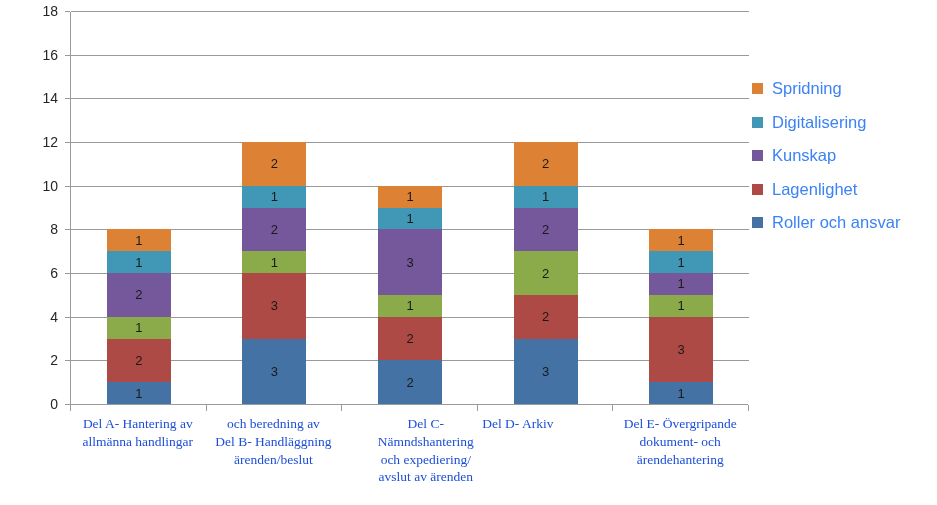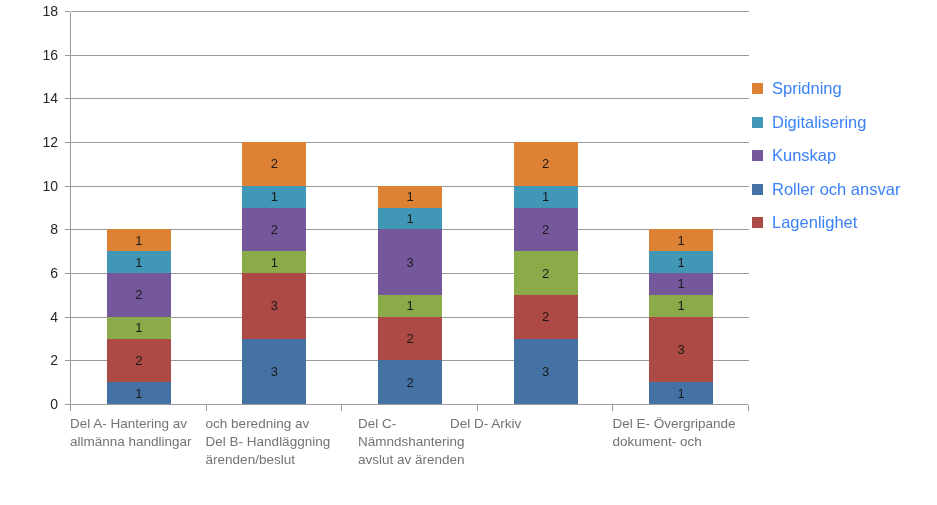--- a/index.html
+++ b/index.html
@@ -77,25 +77,25 @@
   .xtick-mark {
     position: absolute;
     top: 405px;
     width: 0;
     height: 6px;
     border-left: 1px solid #9a9a9a;
   }
   .xcat-label {
     position: absolute;
     top: 415px;
-    text-align: left;
+    text-align: center;
     font-size: 13.5px;
-    color: #737373;
+    color: #1d4ed8;
     line-height: 1.32;
-    font-family: Liberation Sans, sans-serif;
+    font-family: Liberation Serif, serif;
   }
 
   
   #legend {
     position: absolute;
     left: 752px;
     top: 72px;
     width: 185px;
   }
   .legend-row {
@@ -205,50 +205,52 @@
       <div class="xtick-mark" style="left: 341.2px;"></div>
       <div class="xcat-label" style="left: 205.6px; width: 135.6px;">
         <div>och beredning av</div>
         <div>Del B- Handläggning</div>
         <div>ärenden/beslut</div>
       </div>
       <div class="xtick-mark" style="left: 476.8px;"></div>
       <div class="xcat-label" style="left: 358px; width: 135.6px;">
         <div>Del C-</div>
         <div>Nämndshantering</div>
+        <div>och expediering/</div>
         <div>avslut av ärenden</div>
       </div>
       <div class="xtick-mark" style="left: 612.4px;"></div>
       <div class="xcat-label" style="left: 450px; width: 135.6px;">
         <div>Del D- Arkiv</div>
       </div>
       <div class="xtick-mark" style="left: 748px;"></div>
       <div class="xcat-label" style="left: 612.4px; width: 135.6px;">
         <div>Del E- Övergripande</div>
         <div>dokument- och</div>
+        <div>ärendehantering</div>
       </div>
       <div class="xtick-mark" style="left: 70px;"></div>
     </div>
 
   <div id="legend">
       <div class="legend-row">
         <span class="legend-swatch" style="background: rgb(221, 130, 52);"></span>
         <span class="legend-label">Spridning</span>
       </div>
       <div class="legend-row">
         <span class="legend-swatch" style="background: rgb(64, 152, 182);"></span>
         <span class="legend-label">Digitalisering</span>
       </div>
       <div class="legend-row">
         <span class="legend-swatch" style="background: rgb(116, 88, 155);"></span>
         <span class="legend-label">Kunskap</span>
       </div>
       <div class="legend-row">
+        <span class="legend-swatch" style="background: rgb(174, 74, 69);"></span>
+        <span class="legend-label">Lagenlighet</span>
+      </div>
+      <div class="legend-row">
         <span class="legend-swatch" style="background: rgb(68, 114, 164);"></span>
         <span class="legend-label">Roller och ansvar</span>
       </div>
-      <div class="legend-row">
-        <span class="legend-swatch" style="background: rgb(174, 74, 69);"></span>
-        <span class="legend-label">Lagenlighet</span>
-      </div>
     </div>
 
 </div>
 
 </body></html>

